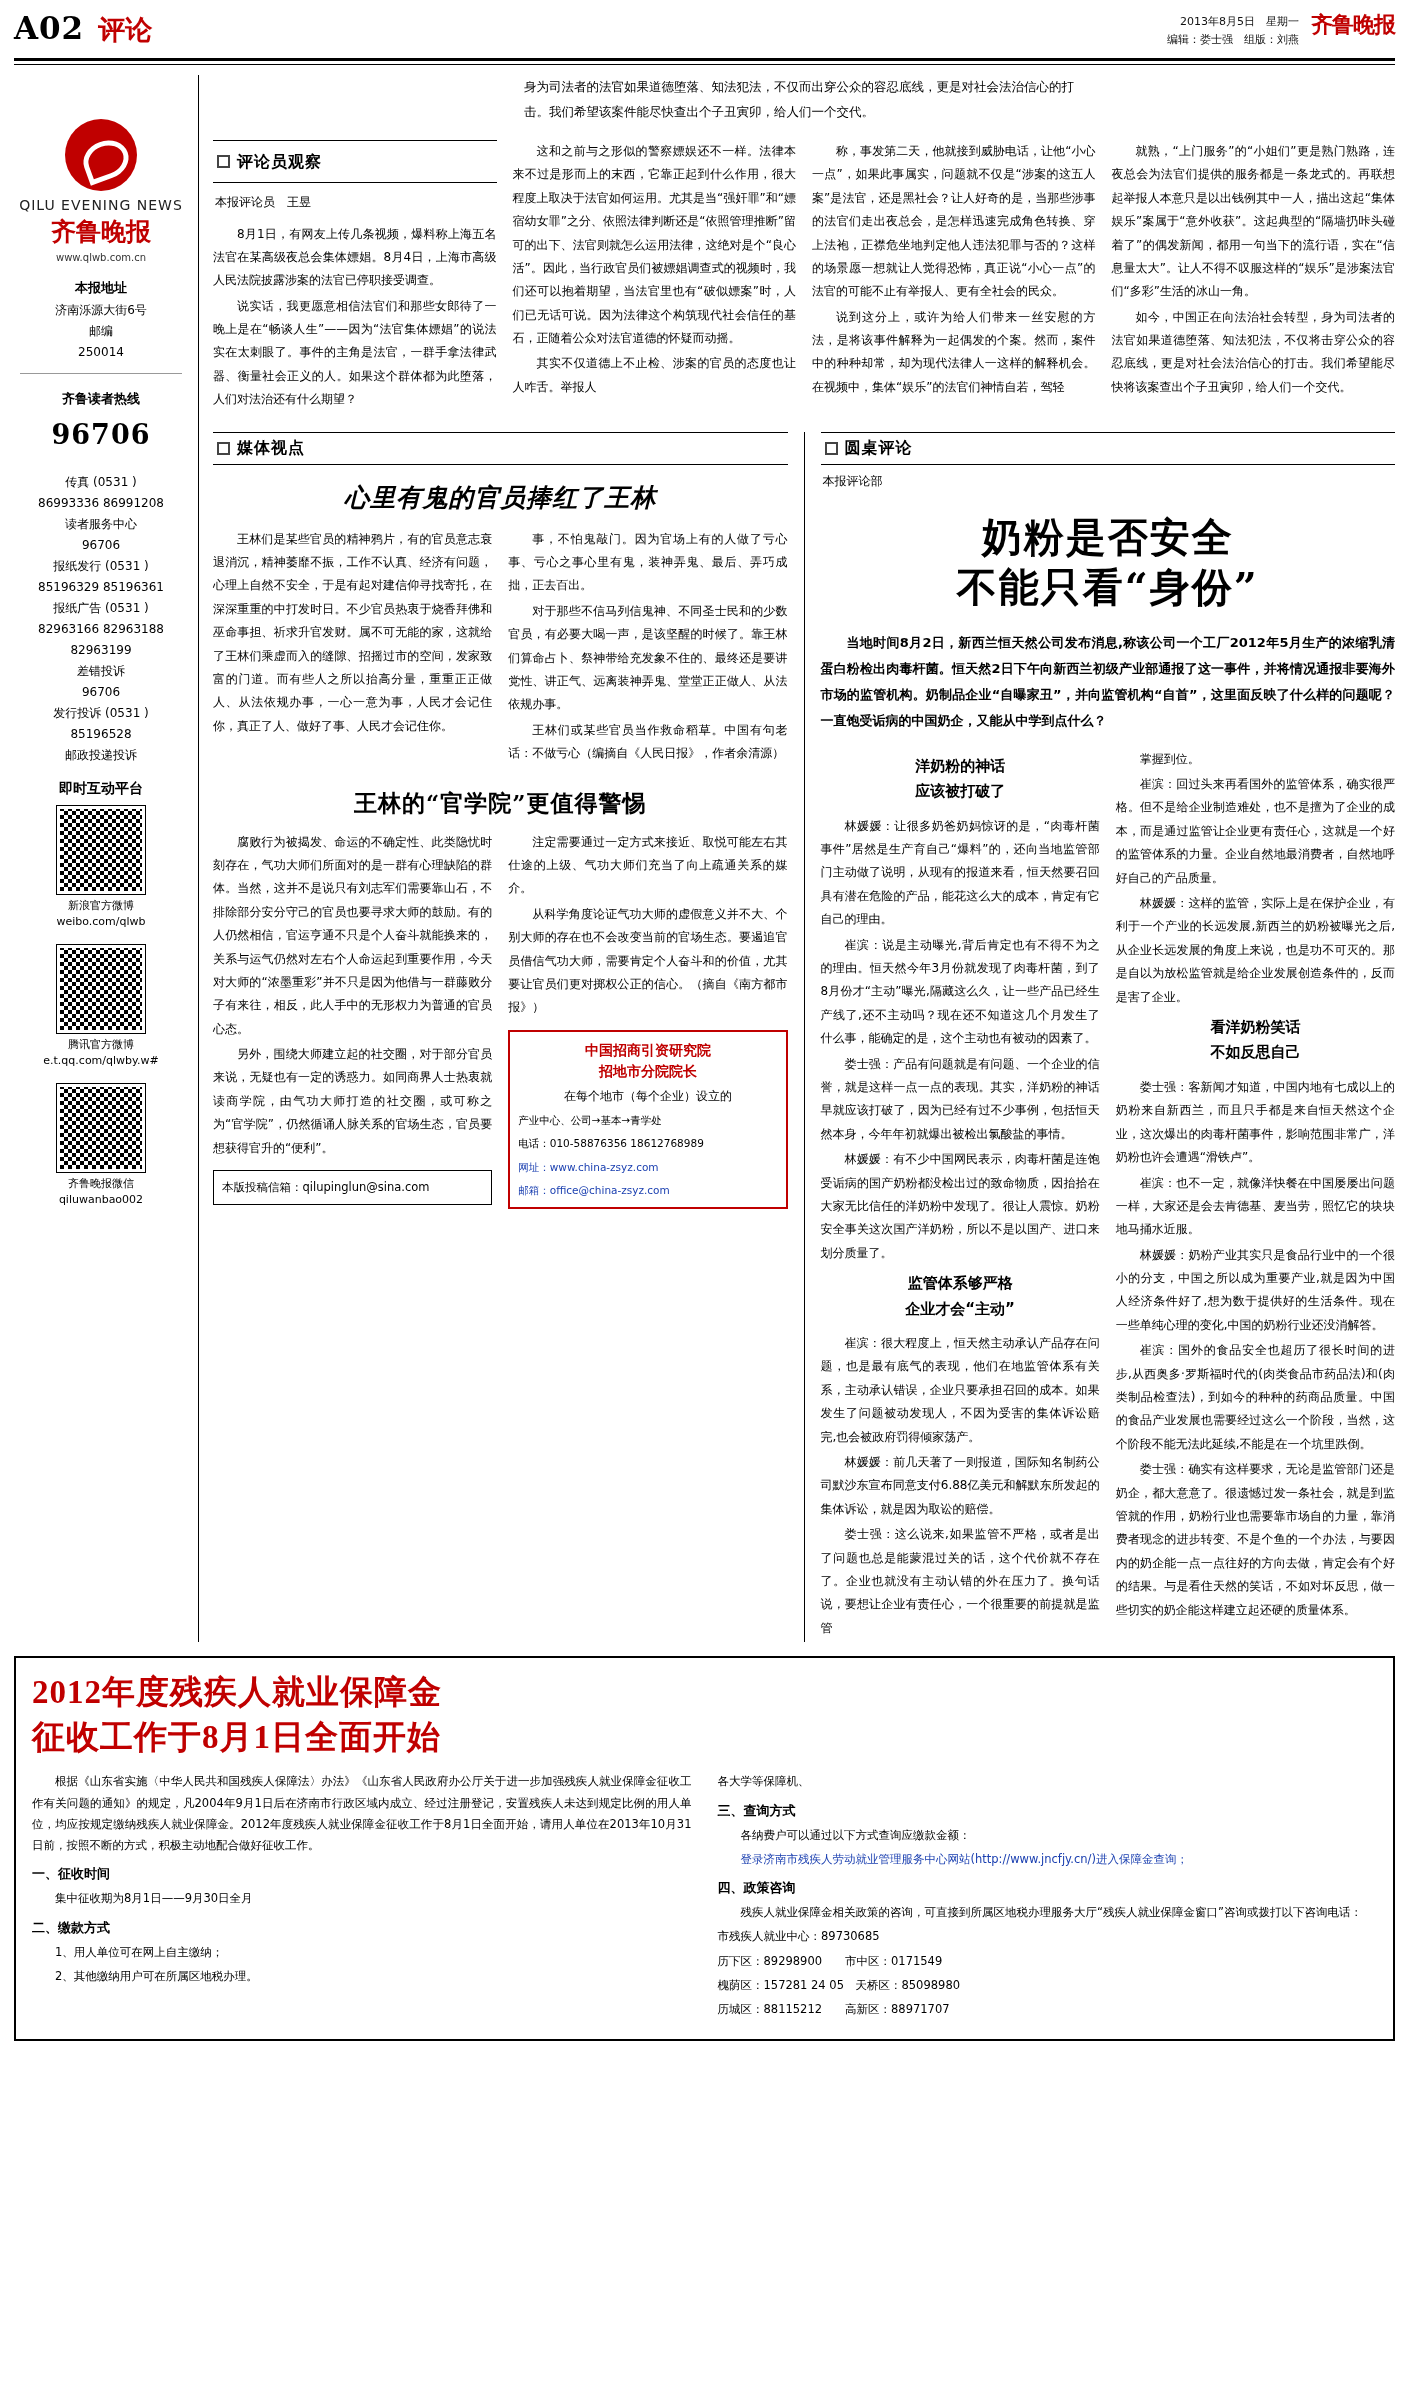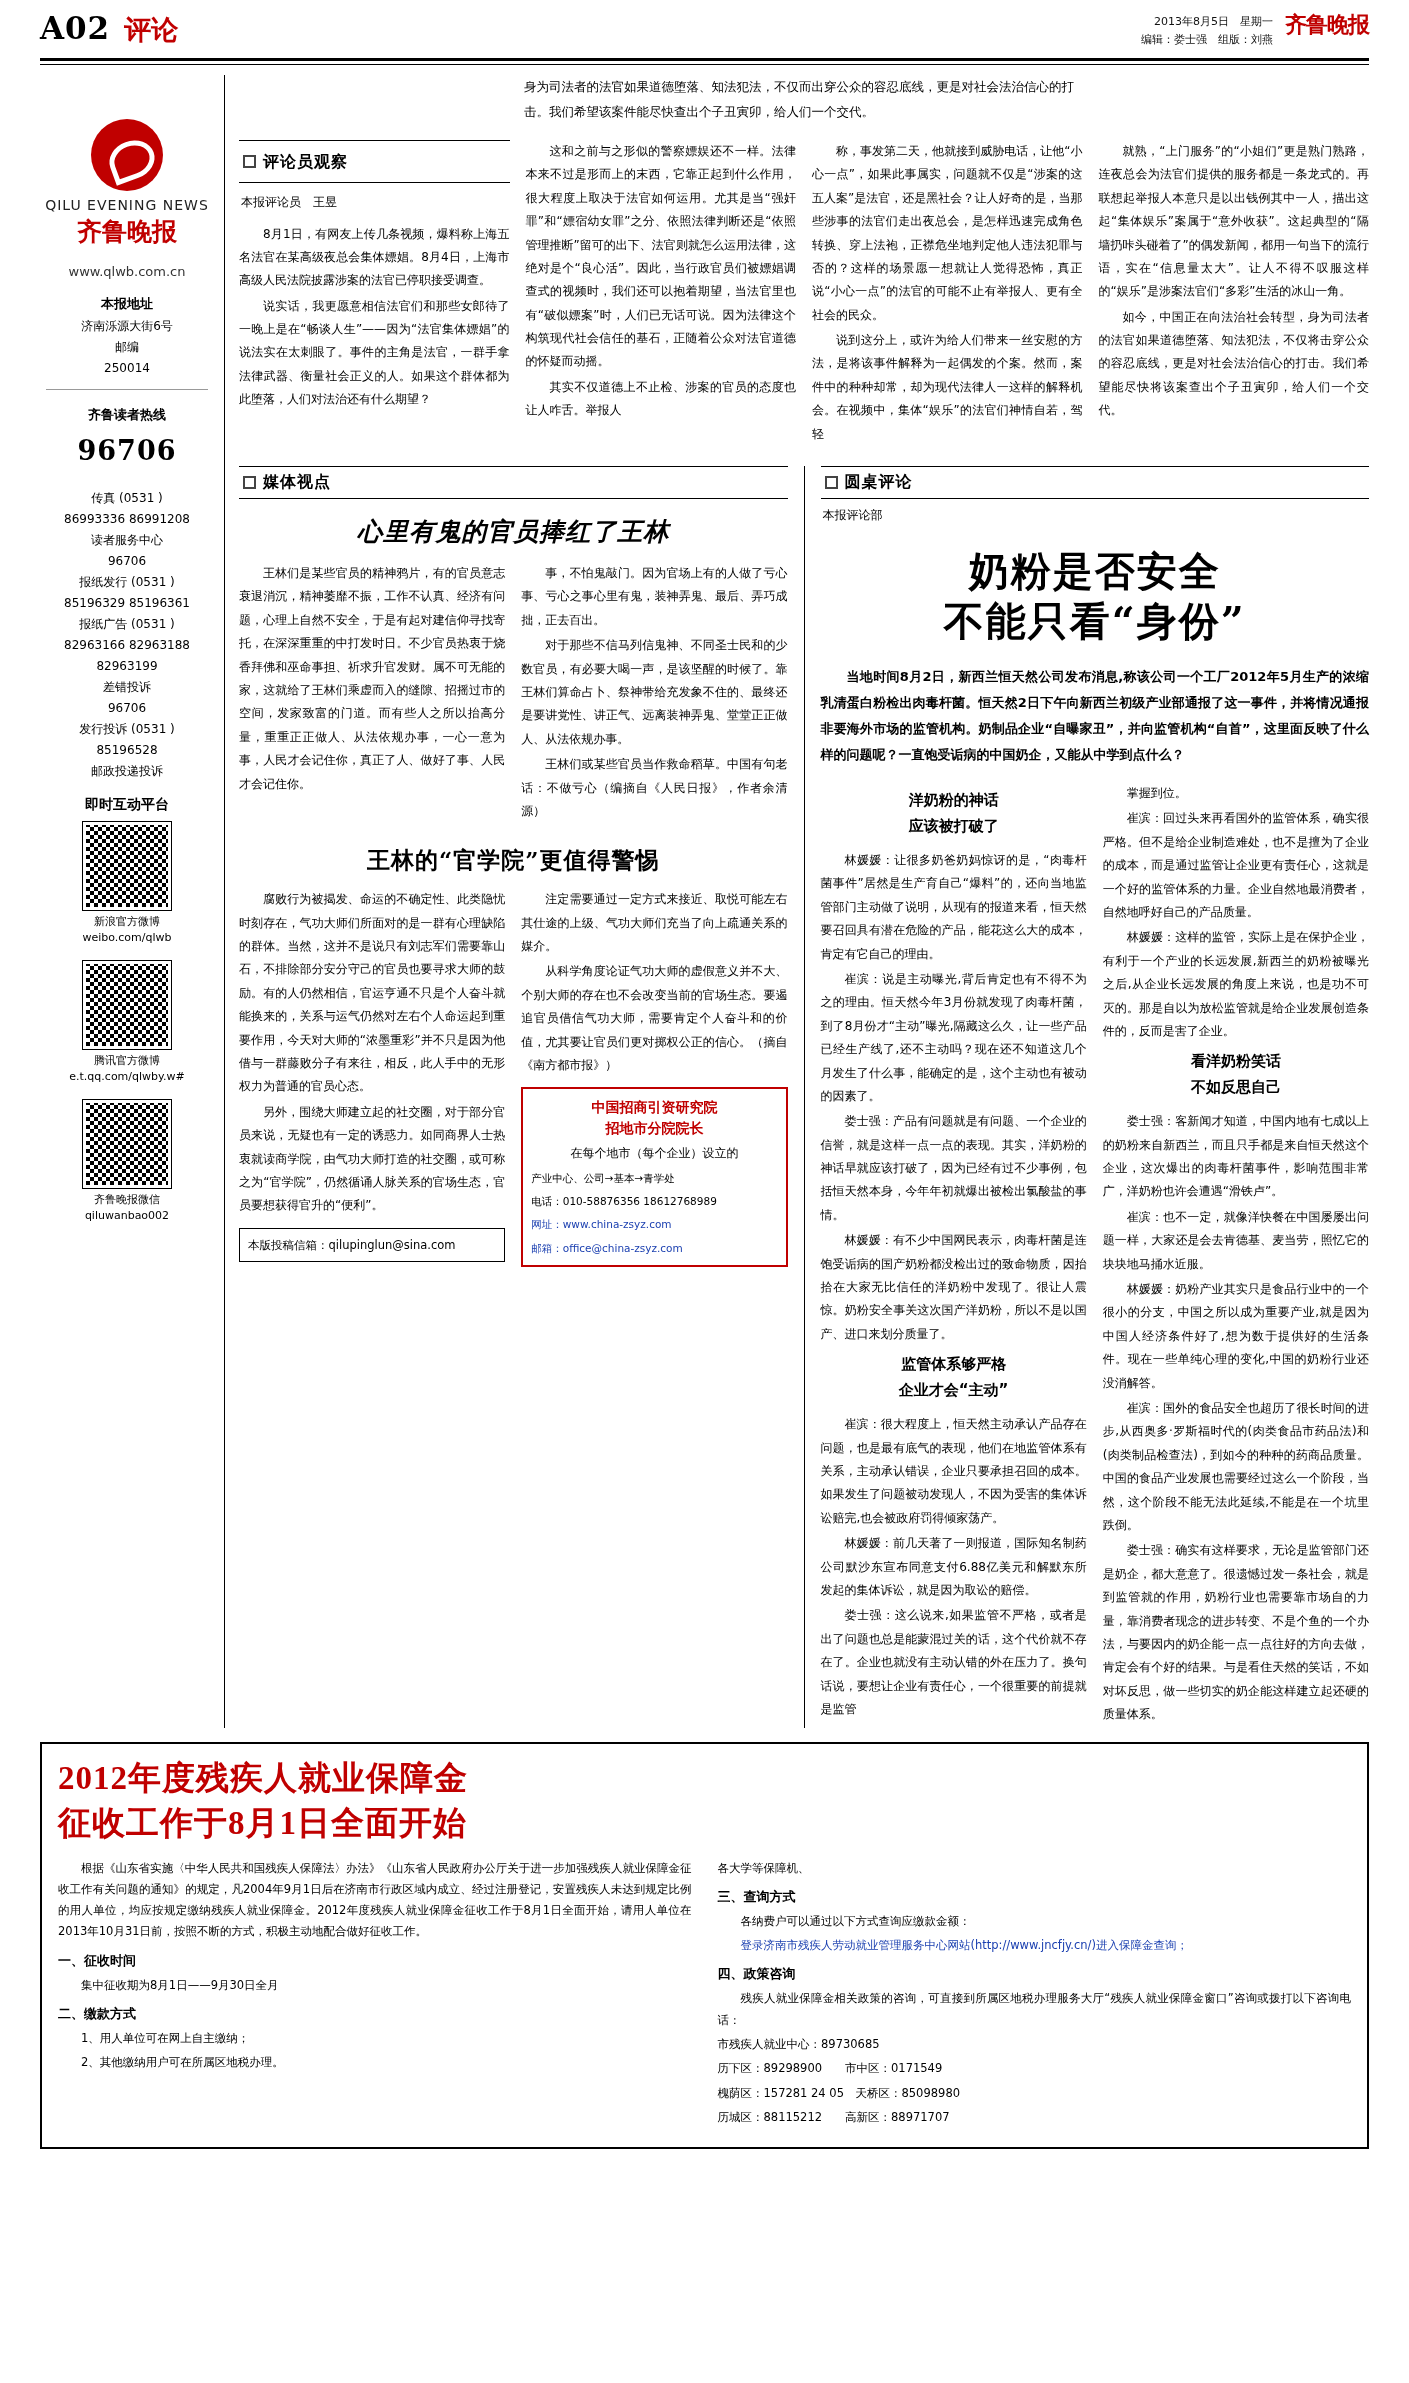--- a/index.html
+++ b/index.html
@@ -3,21 +3,21 @@
 <meta charset="utf-8">
 <style>
   * { box-sizing: border-box; }
   body {
     margin: 0;
     background: #ffffff;
     width: 1409px;
     font-family: "DejaVu Sans", "Liberation Sans", sans-serif;
     color: #000;
   }
-  .page { width: 1409px; min-height: 2383px; position: relative; padding: 0 32px; }
+  .page { width: 1409px; min-height: 2383px; position: relative; padding: 0 6px; }
 
   
   .masthead { display: flex; align-items: flex-start; padding: 10px 8px 6px 8px; }
   .mh-left { display: flex; align-items: baseline; gap: 14px; }
   .mh-pageno { font-family: "DejaVu Serif", "Liberation Serif", serif; font-size: 31px; font-weight: bold; letter-spacing: 1px; }
   .mh-section { font-size: 27px; font-weight: bold; color: #c00000; font-family: "DejaVu Sans", sans-serif; }
   .mh-right { margin-left: auto; display: flex; align-items: flex-start; gap: 12px; }
   .mh-meta { text-align: right; font-size: 11px; line-height: 1.6; color: #111; padding-top: 3px; }
   .mh-logo { font-size: 22px; font-weight: bold; color: #c00000; font-family: "DejaVu Serif", serif; letter-spacing: -1px; }
   .rule-thick { border-top: 3px solid #000; margin: 4px 8px 0 8px; }
@@ -27,21 +27,21 @@
   .body-grid { display: flex; gap: 0; padding: 10px 8px 0 8px; }
   .col-left { width: 185px; flex: 0 0 185px; border-right: 1px solid #000; padding-right: 10px; }
   .col-main { flex: 1 1 auto; padding-left: 14px; }
 
   
   .brand { text-align: center; margin-top: 44px; }
   .brand-mark { width: 72px; height: 72px; border-radius: 50%; background: #c00000; margin: 0 auto; position: relative; }
   .brand-mark:after { content: ""; position: absolute; left: 18px; top: 22px; width: 36px; height: 28px; border: 5px solid #fff; border-radius: 50% 50% 50% 0; transform: rotate(-20deg); }
   .brand-en { font-size: 14px; letter-spacing: 1px; color: #222; margin-top: 6px; }
   .brand-cn { font-size: 25px; font-weight: bold; color: #c00000; font-family: "DejaVu Serif", serif; margin-top: 2px; }
-  .brand-url { font-size: 13px; color: #333; margin-top: 16px; }
+  .brand-url { font-size: 10px; color: #333; margin-top: 4px; }
   .rail-block { font-size: 12px; text-align: center; line-height: 1.75; margin-top: 14px; }
   .rail-title { font-size: 13px; font-weight: bold; }
   .hotline { font-size: 27px; font-weight: bold; font-family: "DejaVu Serif", serif; letter-spacing: 1px; }
   .rail-sep { border-top: 1px solid #999; margin: 10px 6px; }
   .rail-h { font-size: 14px; font-weight: bold; text-align: center; margin: 14px 0 8px; }
   .qr-item { text-align: center; margin-bottom: 14px; }
   .qr { width: 88px; height: 88px; margin: 0 auto 4px; background:
       repeating-linear-gradient(0deg, #000 0 4px, #fff 4px 8px),
       repeating-linear-gradient(90deg, #000 0 4px, #fff 4px 8px);
     background-blend-mode: difference; border: 3px solid #fff; outline: 1px solid #000; }

